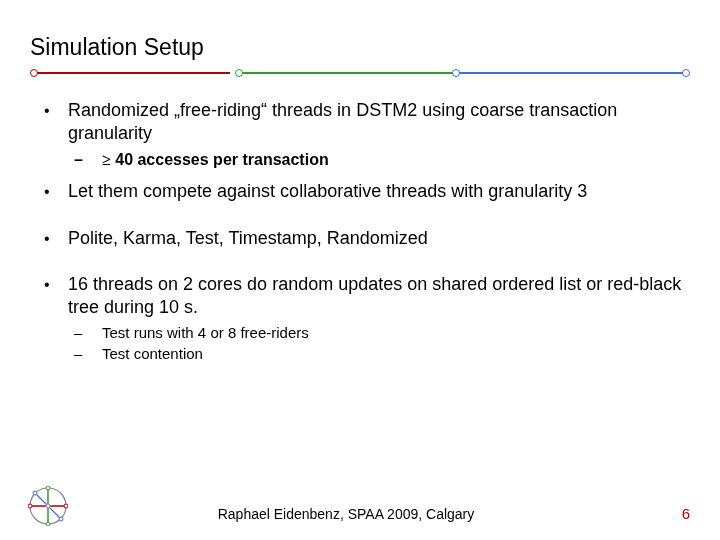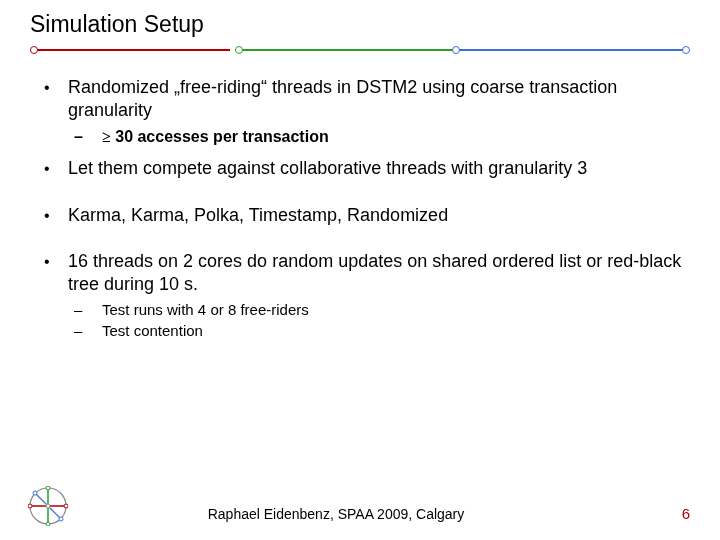--- a/index.html
+++ b/index.html
@@ -9,21 +9,21 @@
     background: #fff;
     font-family: Arial, Helvetica, sans-serif;
     color: #000;
     position: relative;
     overflow: hidden;
   }
   .slide {
     width: 720px;
     height: 540px;
     position: relative;
-    padding: 11px 30px 0 30px;
+    padding: 34px 30px 0 30px;
   }
   .title {
     font-size: 23px;
     font-weight: 400;
     margin-bottom: 6px;
   }
   .divider {
     position: relative;
     height: 14px;
     margin: 2px 0 18px 0;
@@ -69,21 +69,21 @@
     flex: 0 0 28px;
   }
   .b2 .txt { flex: 1; }
   .b2.small { font-size: 15px; font-weight: normal; }
   .ge {
     font-family: "Cambria Math", "STIXGeneral", serif;
   }
   .footer-text {
     position: absolute;
     bottom: 18px;
-    left: 0;
+    left: 10px;
     width: 672px;
     text-align: center;
     font-size: 14px;
     color: #000;
   }
   .page-num {
     position: absolute;
     bottom: 18px;
     right: 30px;
     font-size: 15px;
@@ -115,31 +115,31 @@
   </div>
 
   <div class="content">
 
     <div class="b1">
       <div class="dot">•</div>
       <div class="txt">Randomized „free-riding“ threads in DSTM2 using coarse transaction granularity</div>
     </div>
     <div class="b2">
       <div class="dash">–</div>
-      <div class="txt"><span class="ge">≥</span><span> 30 accesses per transaction</span></div>
+      <div class="txt"><span class="ge">≥</span><span> 40 accesses per transaction</span></div>
     </div>
 
     <div class="b1">
       <div class="dot">•</div>
       <div class="txt">Let them compete against collaborative threads with granularity 3</div>
     </div>
 
     <div class="b1 gap">
       <div class="dot">•</div>
-      <div class="txt">Karma, Karma, Polka, Timestamp, Randomized</div>
+      <div class="txt">Polite, Karma, Test, Timestamp, Randomized</div>
     </div>
 
     <div class="b1 gap">
       <div class="dot">•</div>
       <div class="txt">16 threads on 2 cores do random updates on shared ordered list or red-black tree during 10 s.</div>
     </div>
     <div class="b2 small">
       <div class="dash">–</div>
       <div class="txt">Test runs with 4 or 8 free-riders</div>
     </div>

